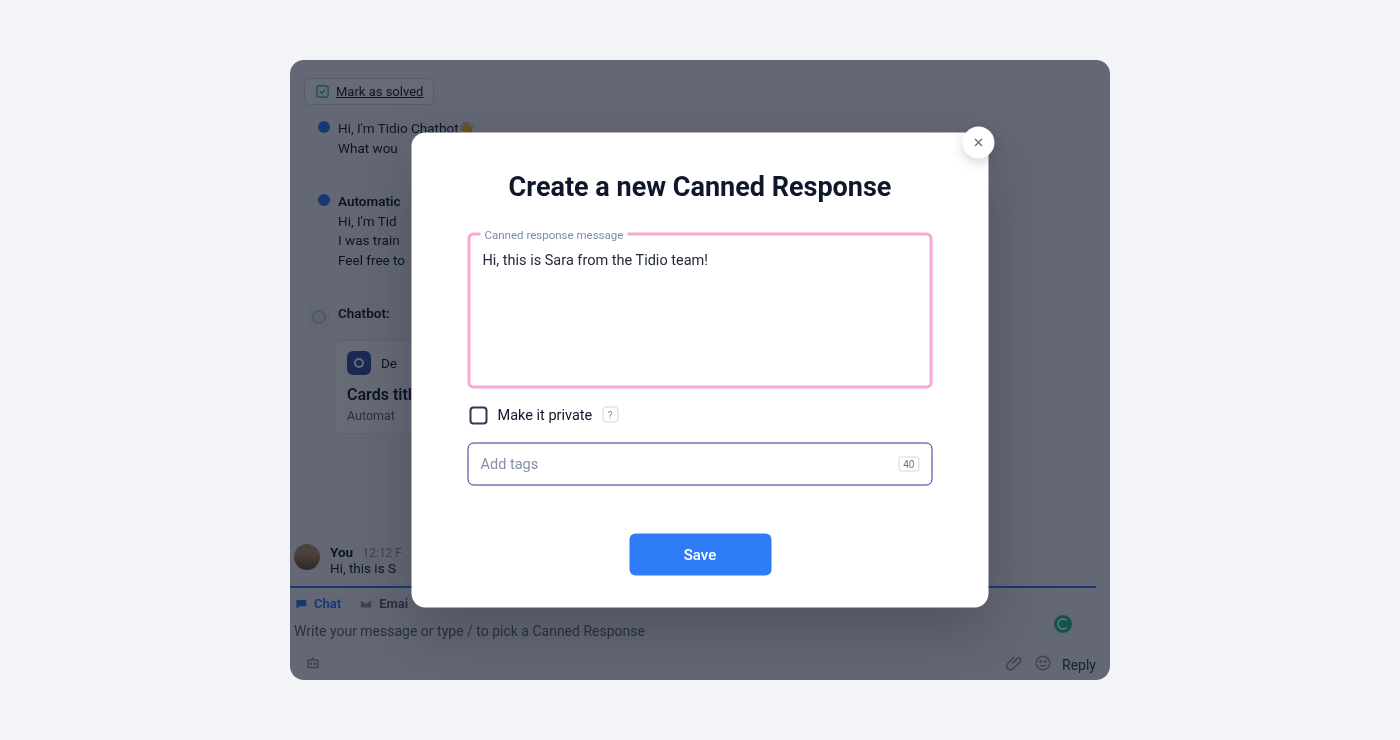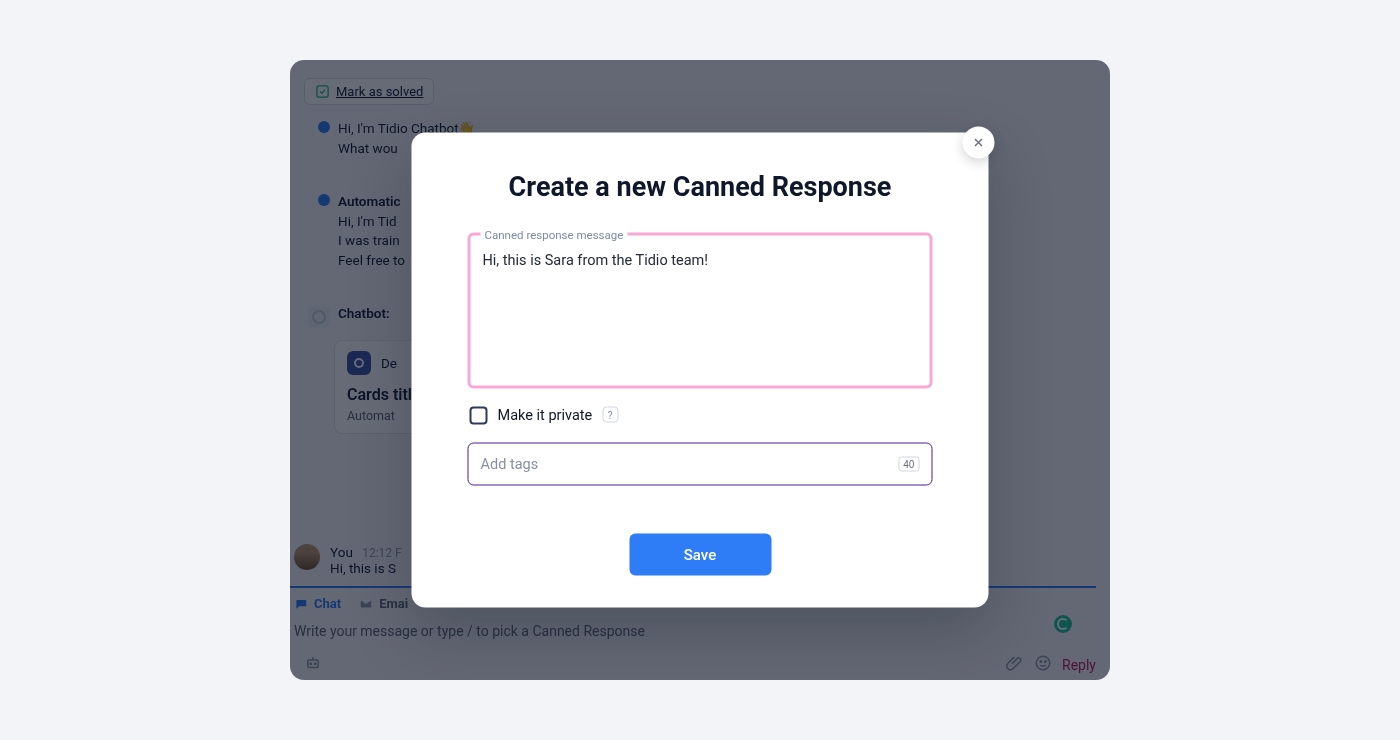--- a/index.html
+++ b/index.html
@@ -52,21 +52,21 @@
     .chat-card .row1 .robot {
       width: 24px; height: 24px; border-radius: 6px; background: #3a52a8; display: inline-flex;
       align-items: center; justify-content: center;
     }
     .chat-card .row1 .robot span { width: 10px; height: 10px; border: 2px solid #fff; border-radius: 50%; }
     .chat-card .title { font-weight: 600; margin-top: 10px; }
     .chat-card .sub { font-size: 12.5px; color: #5a6476; margin-top: 4px; }
 
     .you-row { display: flex; gap: 10px; padding-left: 4px; margin-top: 110px; }
     .you-row .face { width: 26px; height: 26px; border-radius: 50%; background: linear-gradient(180deg,#b7946d 35%,#6d4e2f); }
-    .you-row strong { font-weight: 400; margin-top: 12px; }
+    .you-row strong { font-weight: 700; margin-top: 12px; }
     .you-row .time { color: #8e95a5; font-size: 12px; margin-left: 6px; }
 
     .composer-top {
       border-top: 2.5px solid #2e7cf6;
       margin-top: 10px;
       padding: 8px 14px 0 4px;
       display: flex; gap: 18px;
       font-size: 13px;
       color: #5a6476;
     }
@@ -85,21 +85,21 @@
     .grammarly {
       position: absolute; right: 24px; top: 4px;
       width: 18px; height: 18px; border-radius: 9px;
       background: #15c39a; display: flex; align-items: center; justify-content: center;
     }
     .grammarly::after { content:""; width: 8px; height: 8px; border: 2px solid #fff; border-radius: 50%; border-right-color: transparent; }
 
     .bottom-row {
       position: absolute; left: 14px; right: 14px; bottom: 5px;
       display: flex; justify-content: space-between; align-items: center;
-      color: #be185d; font-size: 14px;
+      color: #14532d; font-size: 14px;
     }
     .bottom-row .left-icons { display: flex; gap: 10px; }
     .bottom-row svg { width: 18px; height: 18px; stroke: #8e95a5; fill: none; stroke-width: 2; }
     .bottom-row .right { display: flex; gap: 10px; align-items: center; }
 
     
     .dim {
       position: absolute; inset: 0;
       background: rgba(10,16,34,0.62);
     }

